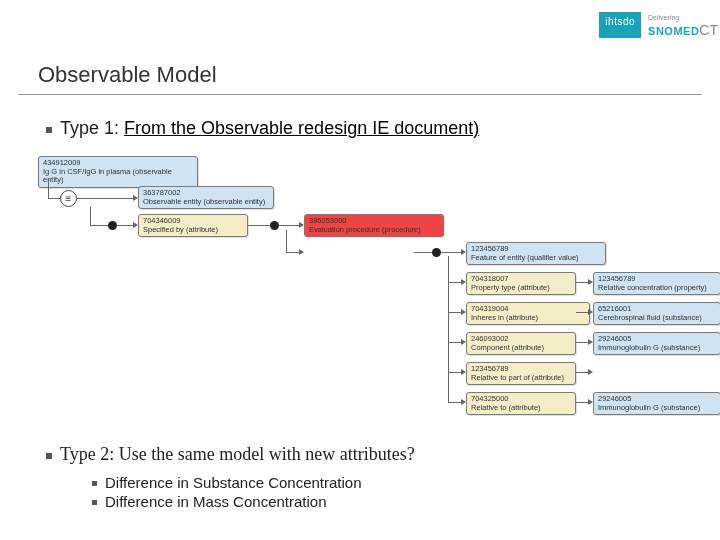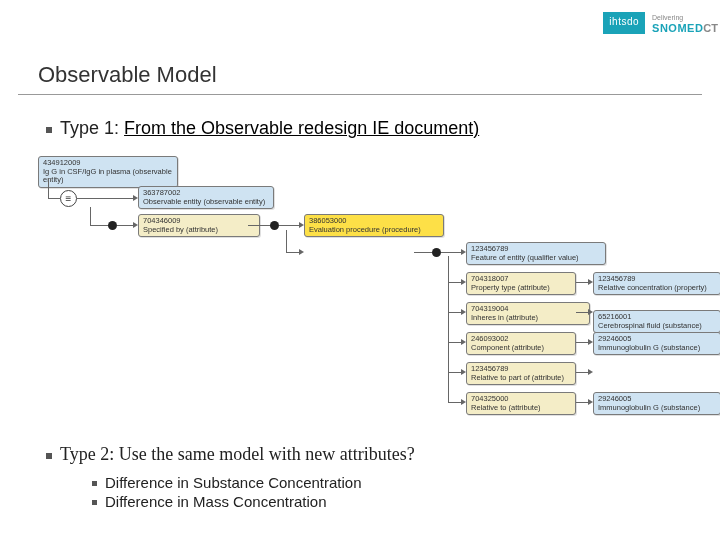--- a/index.html
+++ b/index.html
@@ -14,21 +14,21 @@
     display: flex; gap: 4px;
     font-size: 9px;
     margin-left: 28px;
   }
   .ihtsdo-box {
     background: #1aa3b8; color: #fff; padding: 4px 6px;
     font-size: 10px; letter-spacing: 0.5px;
   }
   .delivering { color: #888; font-size: 7px; margin-left: 3px; }
   .snomed { color: #1aa3b8; font-size: 11px; font-weight: bold; letter-spacing: 0.5px; margin-left: 3px; }
-  .snomed-ct { color: #888; font-size: 11px; font-weight: bold; }
+  .snomed-ct { color: #888; font-size: 14px; font-weight: normal; }
   .title {
     position: absolute; top: 62px; left: 38px;
     font-size: 22px; color: #333;
   }
   .title-rule {
     position: absolute; top: 94px; left: 18px; right: 18px;
     border-top: 1px solid #999;
   }
   .bullet-row { display: flex; align-items: flex-start; gap: 8px; }
   .bullet-sq { width: 6px; height: 6px; background: #555; margin-top: 9px; flex-shrink: 0; }
@@ -45,21 +45,21 @@
     font-size: 8px; color: #333;
   }
   .node {
     position: absolute; border: 1px solid #7a7a7a; border-radius: 3px;
     padding: 2px 4px; line-height: 1.15;
     box-shadow: 1px 1px 0 rgba(0,0,0,0.12);
   }
   .node .id { font-size: 7.5px; }
   .node .lbl { font-size: 7.5px; }
   .blue  { background: #cfe3f2; }
-  .teal  { background: #fde047; }
+  .teal  { background: #ef4444; }
   .yell  { background: #f4edc7; }
   .circ {
     position: absolute; width: 17px; height: 17px; border: 1.5px solid #444;
     border-radius: 50%; background: #fff;
     display: flex; align-items: center; justify-content: center;
     font-size: 10px; font-weight: bold;
   }
   .dot {
     position: absolute; width: 9px; height: 9px; background: #222; border-radius: 50%;
   }
@@ -87,40 +87,40 @@
 
 <div class="type1 bullet-row">
   <span class="bullet-sq"></span>
   <span>
     <span>Type 1: </span><span class="link">From the Observable redesign IE document)</span>
   </span>
 </div>
 
 <div class="diagram">
 
-  <div class="node blue" style="left:0;top:0;width:140px;">
+  <div class="node blue" style="left:0;top:0;width:160px;">
     <div class="id">434912009</div>
     <div class="lbl">Ig G in CSF/IgG in plasma (observable entity)</div>
   </div>
 
   <div class="circ" style="left:22px;top:34px;">≡</div>
   <div class="line vl" style="left:10px;top:22px;height:20px;"></div>
   <div class="line hl" style="left:10px;top:42px;width:12px;"></div>
 
   <div class="line hl arrow-r" style="left:39px;top:42px;width:56px;"></div>
   <div class="node blue" style="left:100px;top:30px;width:136px;">
     <div class="id">363787002</div>
     <div class="lbl">Observable entity (observable entity)</div>
   </div>
 
   <div class="line vl" style="left:52px;top:51px;height:18px;"></div>
   <div class="line hl" style="left:52px;top:69px;width:18px;"></div>
   <div class="dot" style="left:70px;top:65px;"></div>
   <div class="line hl arrow-r" style="left:79px;top:69px;width:16px;"></div>
-  <div class="node yell" style="left:100px;top:58px;width:122px;">
+  <div class="node yell" style="left:100px;top:58px;width:110px;">
     <div class="id">704346009</div>
     <div class="lbl">Specified by (attribute)</div>
   </div>
 
   <div class="line hl" style="left:210px;top:69px;width:22px;"></div>
   <div class="dot" style="left:232px;top:65px;"></div>
   <div class="line hl arrow-r" style="left:241px;top:69px;width:20px;"></div>
   <div class="node teal" style="left:266px;top:58px;width:140px;">
     <div class="id">386053000</div>
     <div class="lbl">Evaluation procedure (procedure)</div>
@@ -149,21 +149,21 @@
     <div class="id">123456789</div>
     <div class="lbl">Relative concentration (property)</div>
   </div>
 
   <div class="line hl arrow-r" style="left:410px;top:156px;width:13px;"></div>
   <div class="node yell" style="left:428px;top:146px;width:124px;">
     <div class="id">704319004</div>
     <div class="lbl">Inheres in (attribute)</div>
   </div>
   <div class="line hl arrow-r" style="left:538px;top:156px;width:12px;"></div>
-  <div class="node blue" style="left:555px;top:146px;width:128px;margin-top:8px;">
+  <div class="node blue" style="left:555px;top:146px;width:128px;">
     <div class="id">65216001</div>
     <div class="lbl">Cerebrospinal fluid (substance)</div>
   </div>
 
   <div class="line hl arrow-r" style="left:410px;top:186px;width:13px;"></div>
   <div class="node yell" style="left:428px;top:176px;width:110px;">
     <div class="id">246093002</div>
     <div class="lbl">Component (attribute)</div>
   </div>
   <div class="line hl arrow-r" style="left:538px;top:186px;width:12px;"></div>

